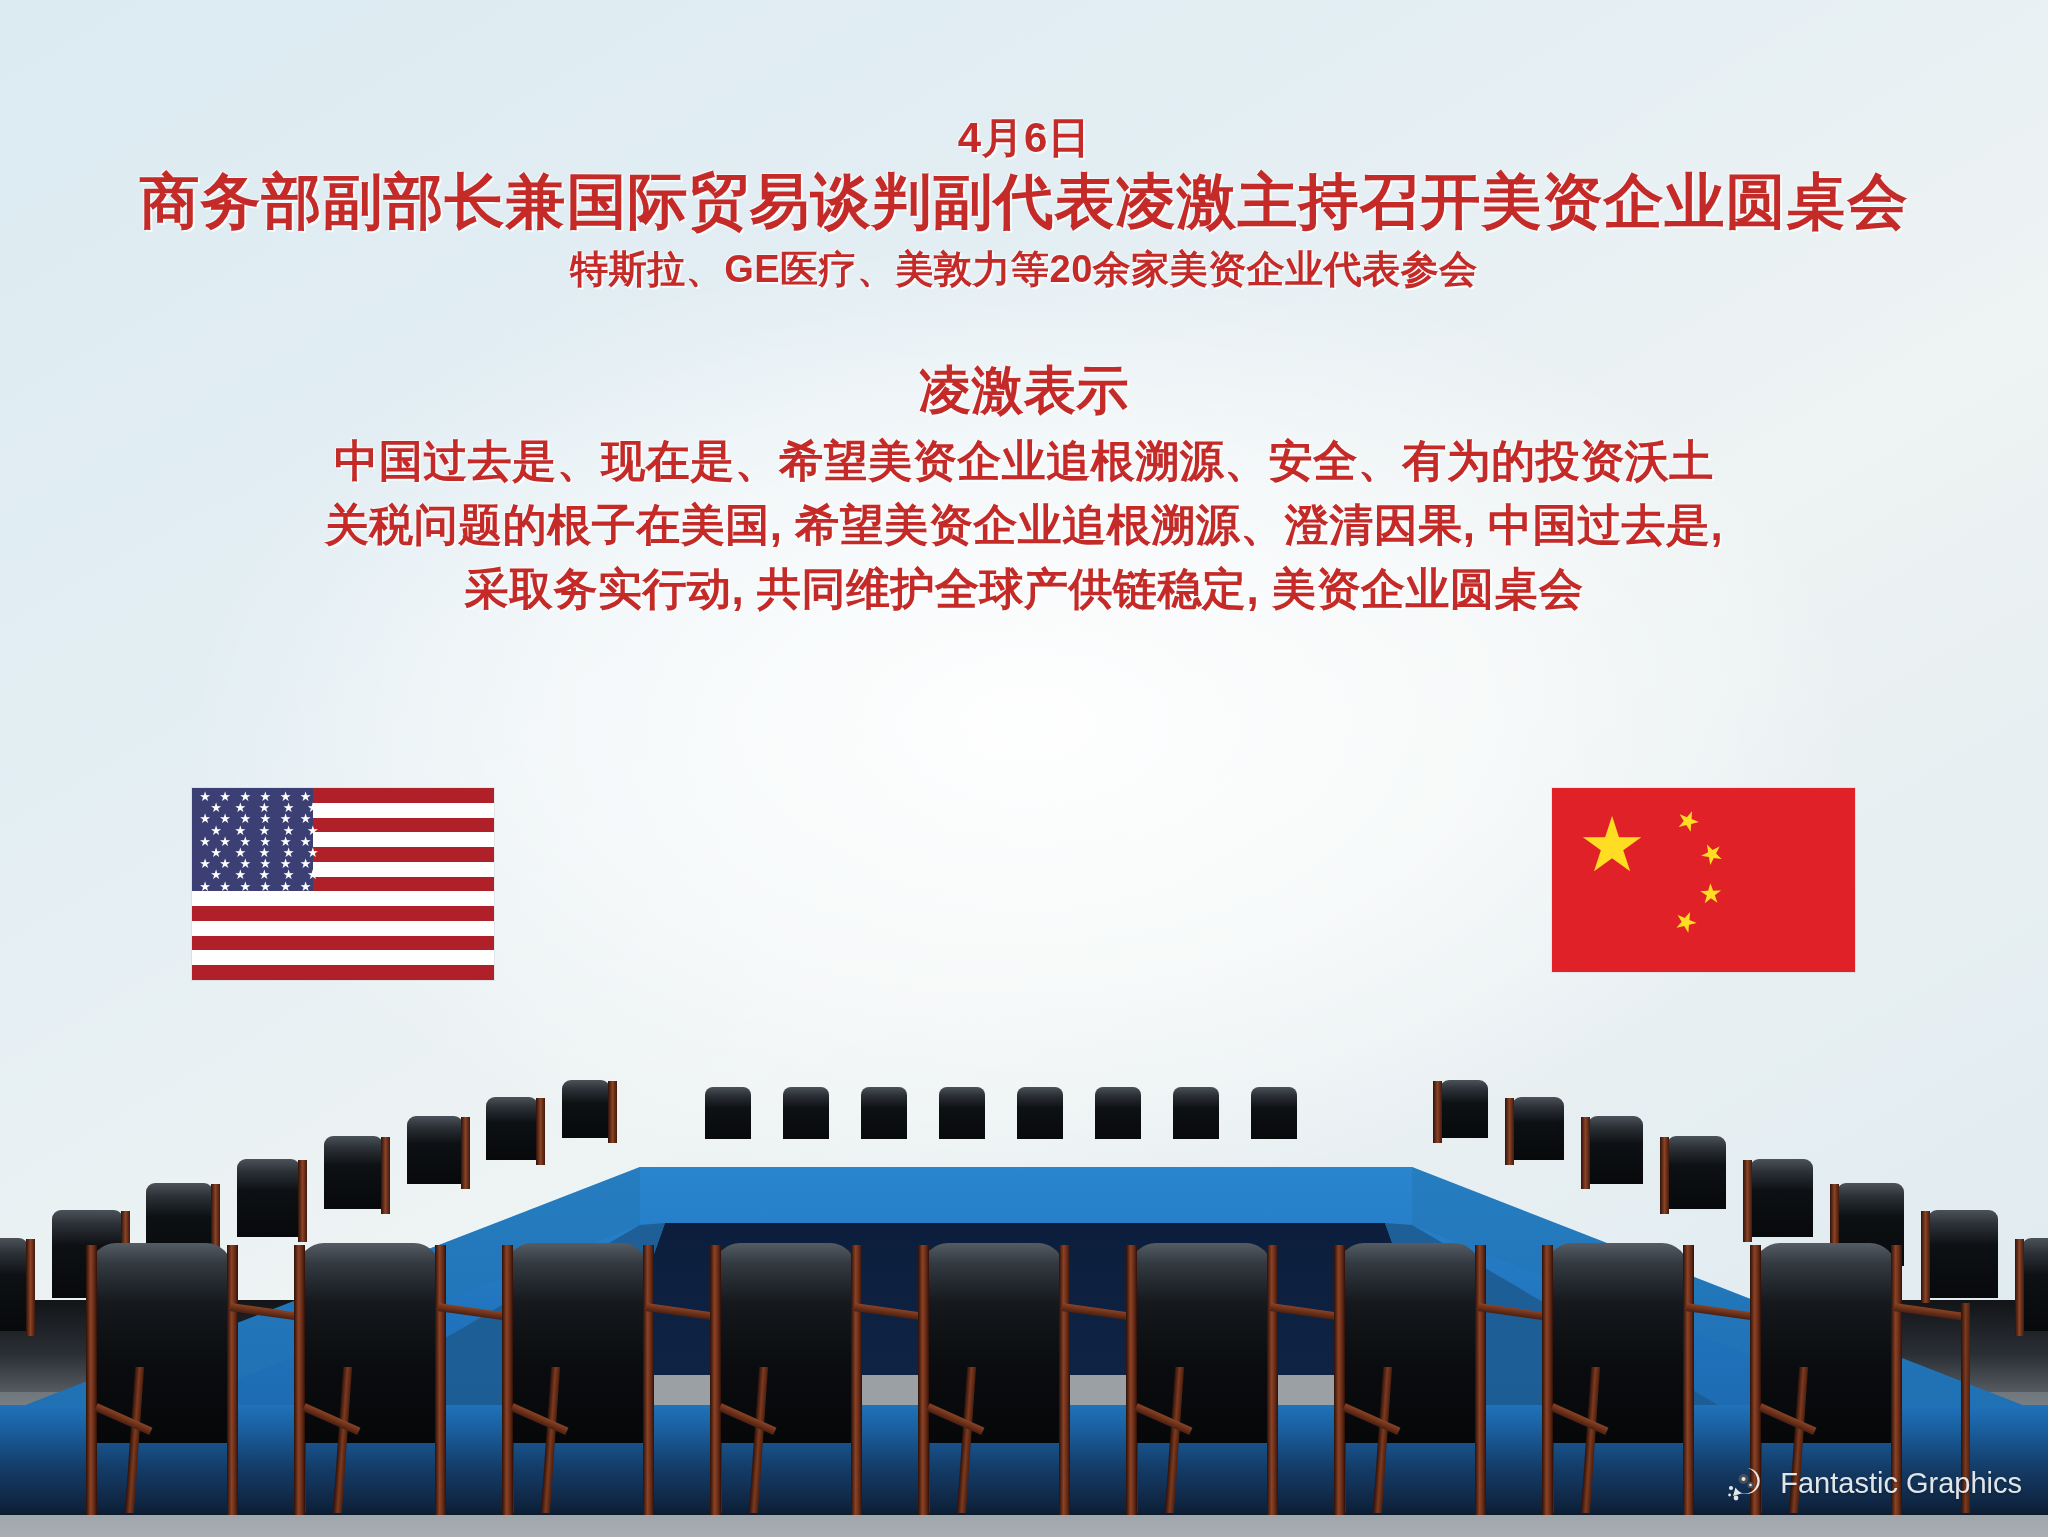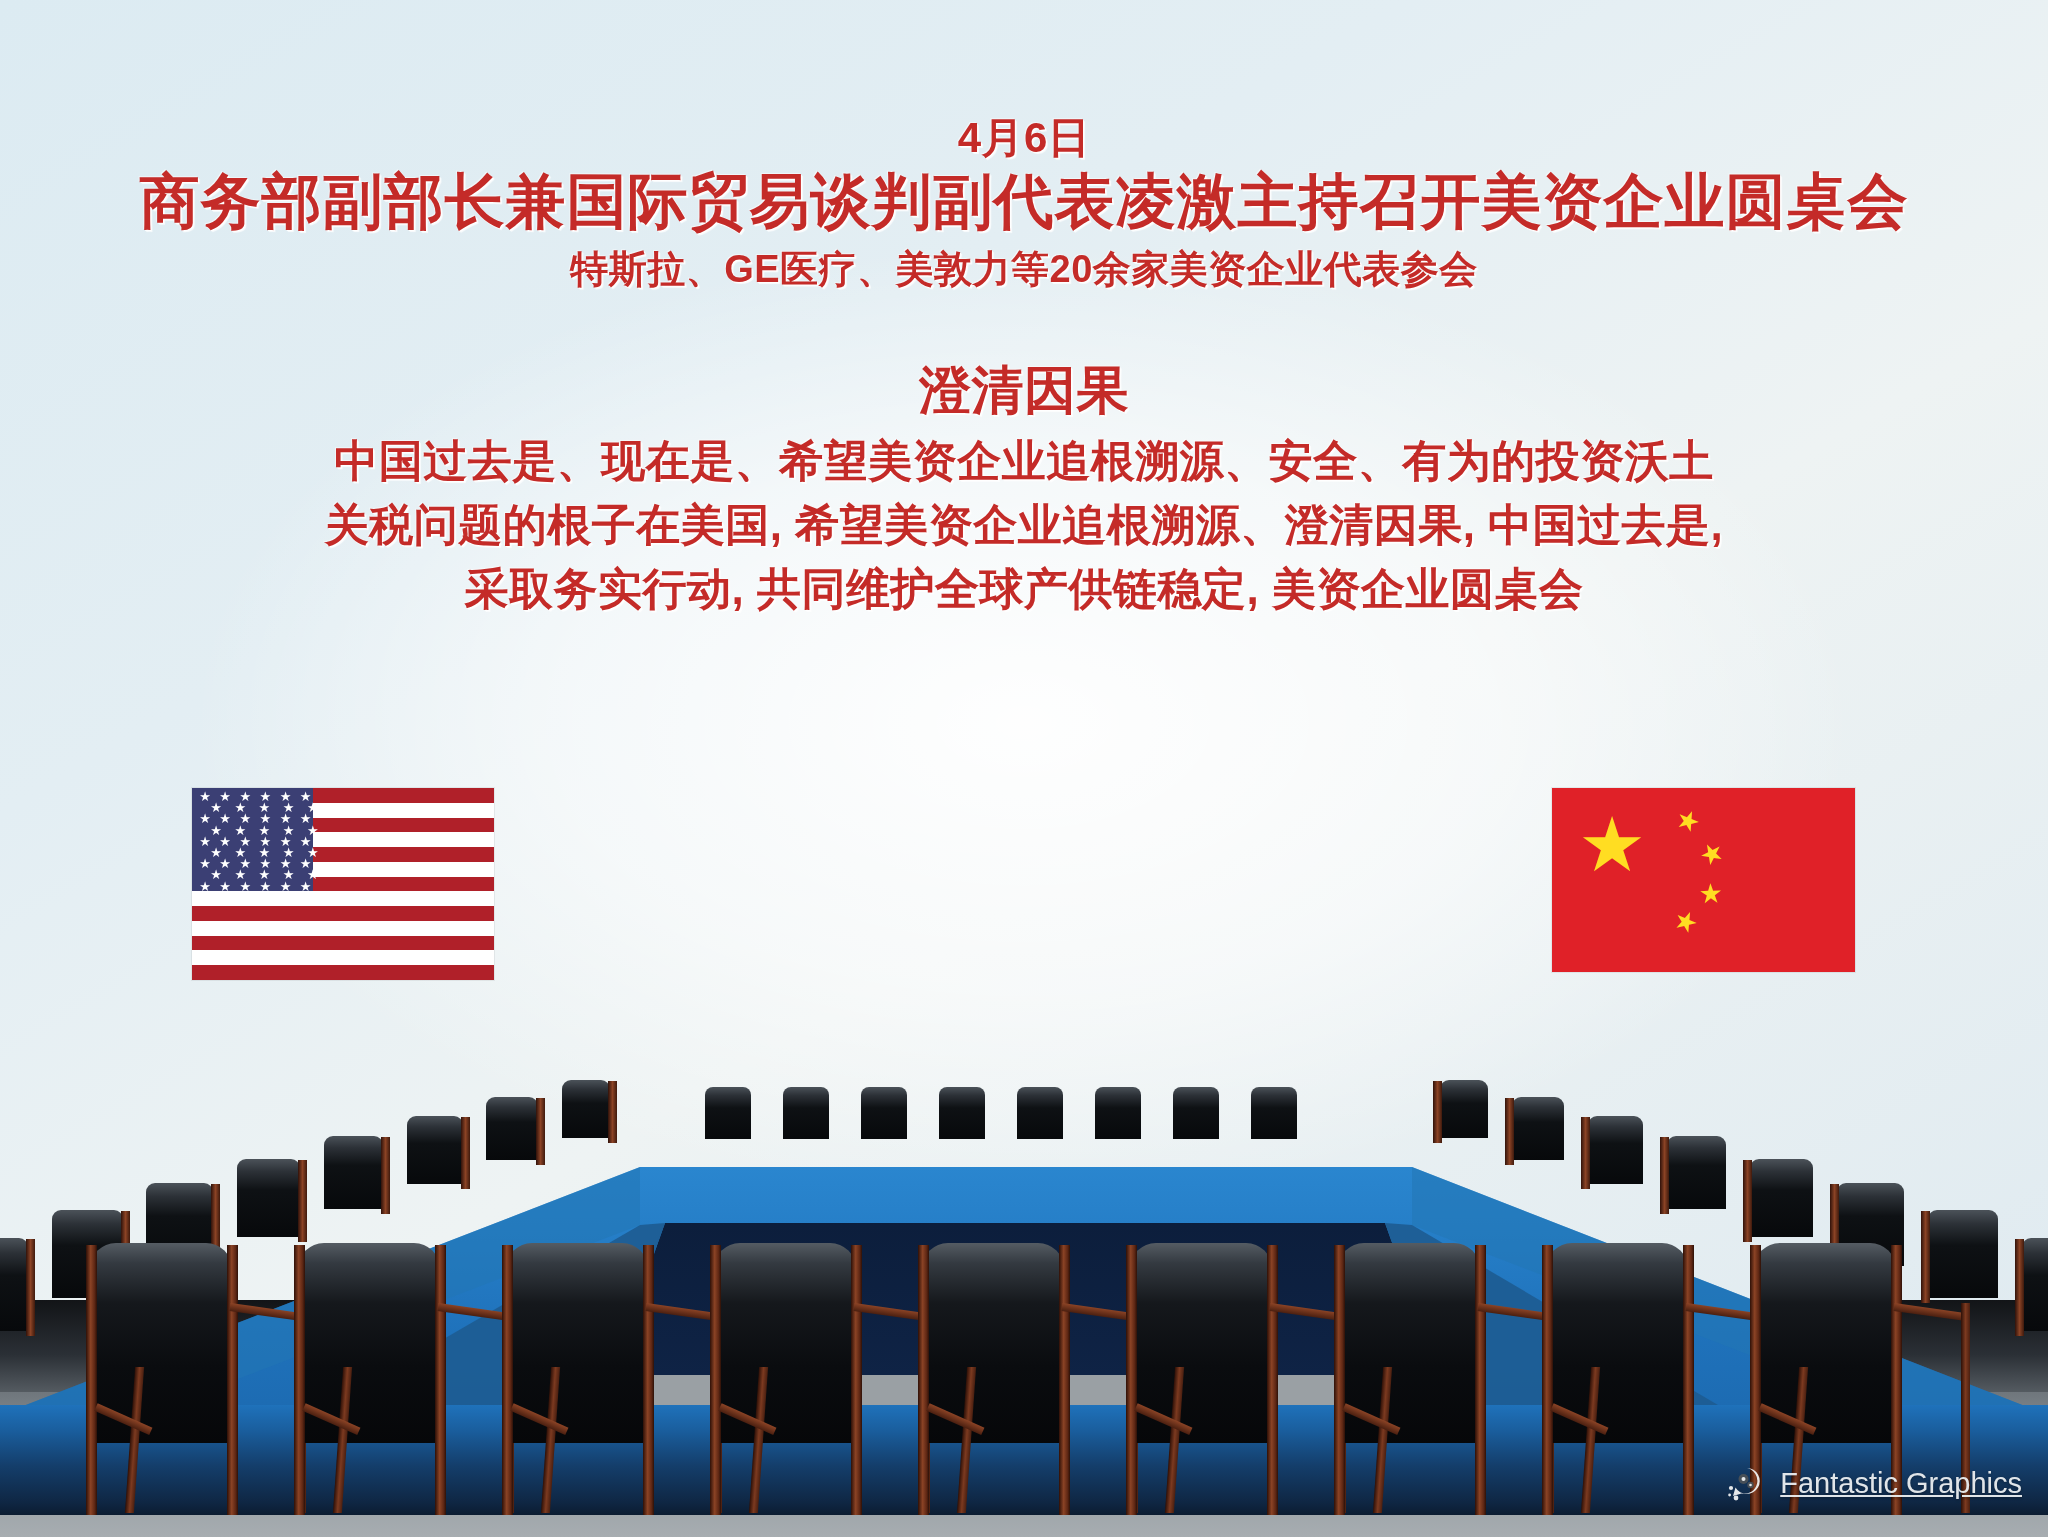--- a/index.html
+++ b/index.html
@@ -99,34 +99,33 @@
   .chair-near{z-index:20;}
   .chair-near .back{border-radius:26px 26px 0 0;
     background:linear-gradient(to bottom,#555c63 0%,#343a41 10%,#15181c 30%,#0a0c0f 62%,#060709 100%);}
 
   
   #watermark{
     position:absolute;right:26px;bottom:36px;z-index:60;
     display:flex;align-items:center;gap:17px;
     color:#eceff1;font-size:29px;opacity:.95;
     text-shadow:0 1px 3px rgba(0,0,0,.35);
-    text-decoration:underline;
   }
   #wm-icon{width:36px;height:36px;position:relative;}
 </style>
 </head>
 <body>
 
 <div id="stage">
 
   <div class="txt-wrap">
     <div id="date-line" class="red">4月6日</div>
     <div id="headline" class="red">商务部副部长兼国际贸易谈判副代表凌激主持召开美资企业圆桌会</div>
     <div id="subline" class="red">特斯拉、GE医疗、美敦力等20余家美资企业代表参会</div>
-    <div id="speaker-line" class="red">澄清因果</div>
+    <div id="speaker-line" class="red">凌激表示</div>
     <div id="quote-1" class="red">中国过去是、现在是、希望美资企业追根溯源、安全、有为的投资沃土</div>
     <div id="quote-2" class="red">关税问题的根子在美国, 希望美资企业追根溯源、澄清因果, 中国过去是,</div>
     <div id="quote-3" class="red">采取务实行动, 共同维护全球产供链稳定, 美资企业圆桌会</div>
   </div>
 
   <div id="us-flag" class="flag">
     <div class="stripes"></div>
     <div class="canton">
         <div class="srow" style="top: 4px; padding-left: 3px; padding-right: 3px;">
           <span class="star">★</span>

